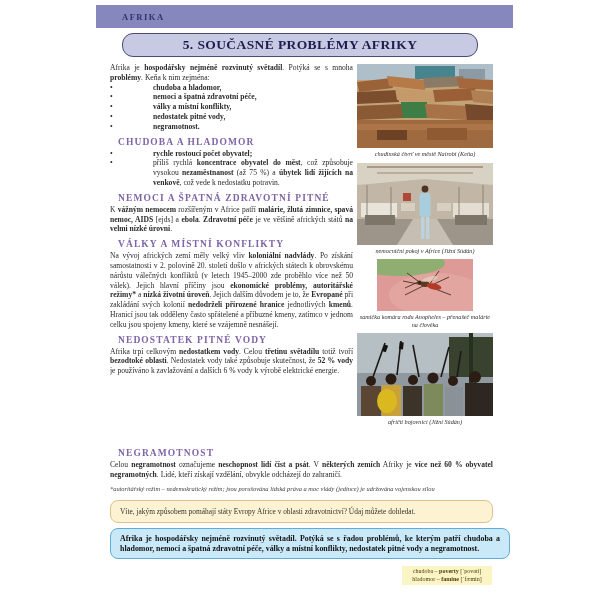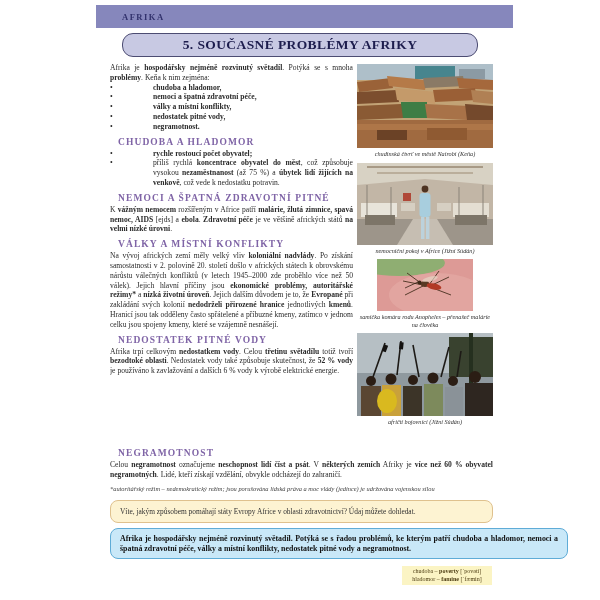--- a/index.html
+++ b/index.html
@@ -39,21 +39,21 @@
   figure { margin:0 0 5px 0; display:flex; flex-direction:column; align-items:center; }
   figcaption { font-size:6.2px; font-style:italic; text-align:center;
     line-height:7.6px; margin-top:2px; color:#2e2e2e; }
   svg.photo { display:block; }
 
   .footnote { font-size:6.4px; font-style:italic; margin-top:5px; color:#3c3c3c; }
 
   .question-box { left:110px; top:500px; width:383px; box-sizing:border-box;
     background:#fdf3d2; border:1px solid #dfc18e; border-radius:8px;
     padding:6px 9px; font-size:7.4px; color:#333; white-space:nowrap; overflow:hidden; }
-  .summary-box { left:110px; top:528px; width:458px; box-sizing:border-box;
+  .summary-box { left:110px; top:528px; width:400px; box-sizing:border-box;
     background:#c9e8f8; border:1.5px solid #5facd7; border-radius:8px;
     padding:5px 9px; font-size:7.9px; font-weight:bold; line-height:9.7px;
     text-align:justify; color:#111; }
   .vocab-box { left:402px; top:566px; width:90px; box-sizing:border-box;
     background:#fbf4c4; padding:2px 3px; font-size:6px; line-height:7.6px;
     text-align:center; color:#4a3a10; }
   .page-number { left:116px; top:568px; font-size:8.5px; color:#222;margin-top:30px; }
 </style>
 </head>
 <body>

